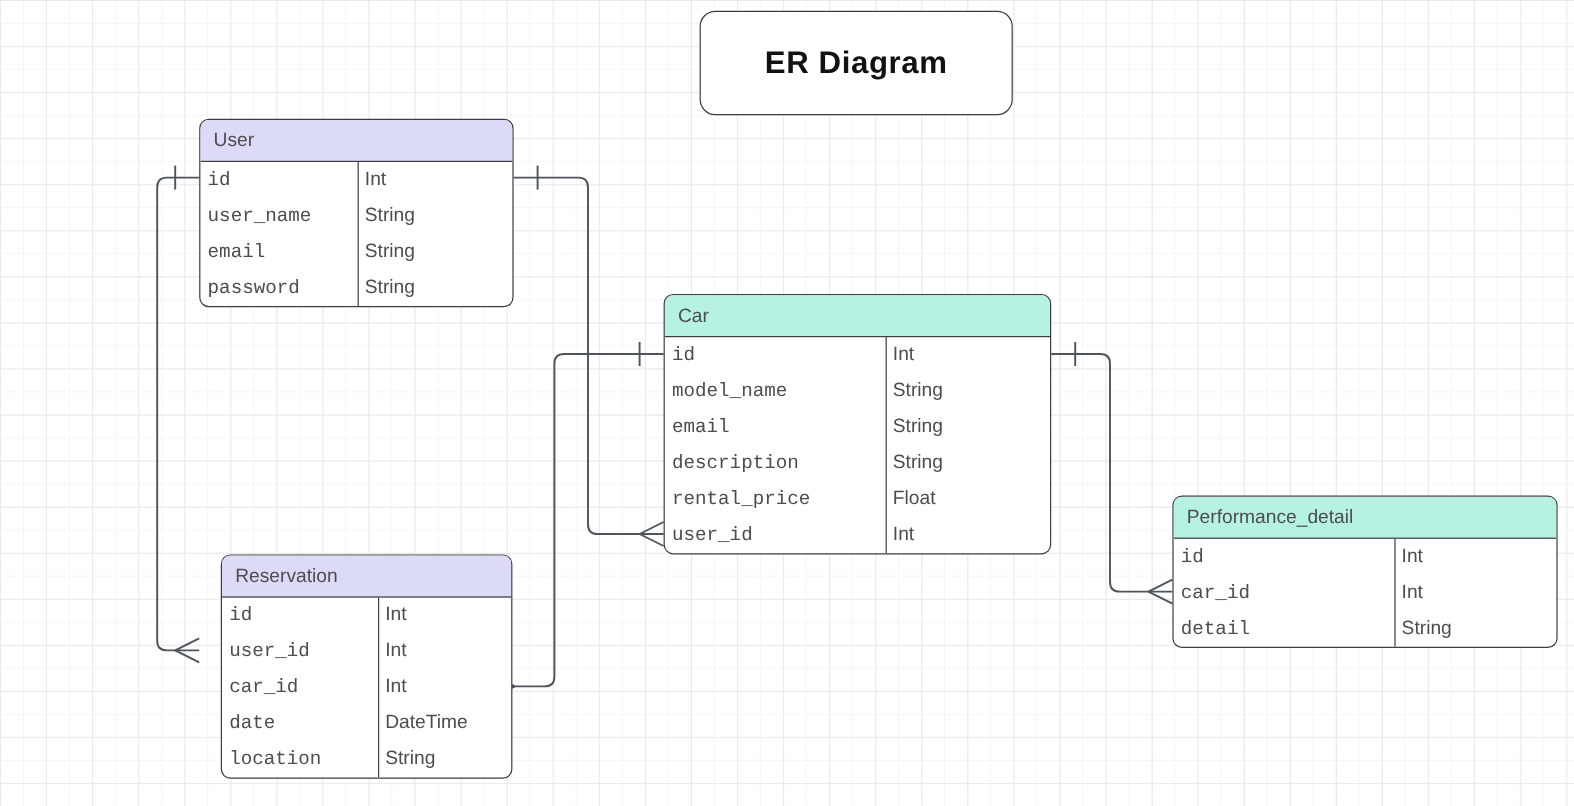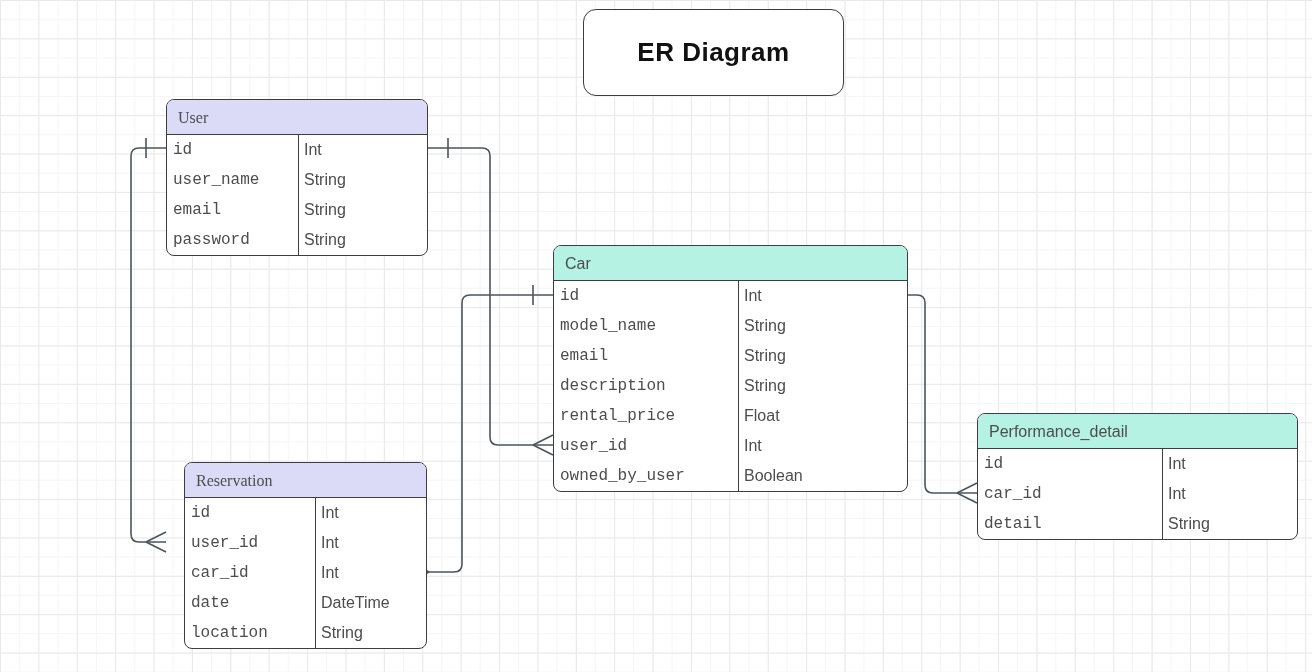--- a/index.html
+++ b/index.html
@@ -61,21 +61,21 @@
     color: var(--row_text, #4d4d4d);
   }
   .er-header {
     height: 35px;
     line-height: 35px;
     padding-left: 11px;
     border-bottom: 1.3px solid var(--table_border, #3c3c43);
     box-sizing: border-box;
     white-space: nowrap;
   }
-  .theme-lavender .er-header { background: var(--lavender_header, #dbdaf7); font-family: Liberation Serif, serif; }
+  .theme-lavender .er-header { background: var(--lavender_header, #dbdaf7); }
   .theme-mint .er-header { background: var(--mint_header, #b5f2e4); }
   .er-body { position: relative; }
   .er-body::before {
     content: "";
     position: absolute;
     left: var(--divider, 130px);
     top: 0; bottom: 0;
     width: 1px;
     background: var(--table_border, #3c3c43);
   }
@@ -150,21 +150,21 @@
     <span class="ftype">String</span>
   </div>
 
   <div class="er-row">
     <span class="fname">password</span>
     <span class="ftype">String</span>
   </div>
 </div>
   </div>
 
-  <div class="er-table theme-mint" style="left:553px; top:245px; width:355px; --divider:184px;">
+  <div class="er-table theme-mint" style="left:553px; top:245px; width:323px; --divider:184px;">
     <div class="er-header">Car</div>
     <div class="er-body">
   <div class="er-row">
     <span class="fname">id</span>
     <span class="ftype">Int</span>
   </div>
 
   <div class="er-row">
     <span class="fname">model_name</span>
     <span class="ftype">String</span>
@@ -183,24 +183,20 @@
   <div class="er-row">
     <span class="fname">rental_price</span>
     <span class="ftype">Float</span>
   </div>
 
   <div class="er-row">
     <span class="fname">user_id</span>
     <span class="ftype">Int</span>
   </div>
 
-  <div class="er-row">
-    <span class="fname">owned_by_user</span>
-    <span class="ftype">Boolean</span>
-  </div>
 </div>
   </div>
 
   <div class="er-table theme-lavender" style="left:166px; top:462px; width:243px;margin-left:18px; --divider:130px;">
     <div class="er-header">Reservation</div>
     <div class="er-body">
   <div class="er-row">
     <span class="fname">id</span>
     <span class="ftype">Int</span>
   </div>

